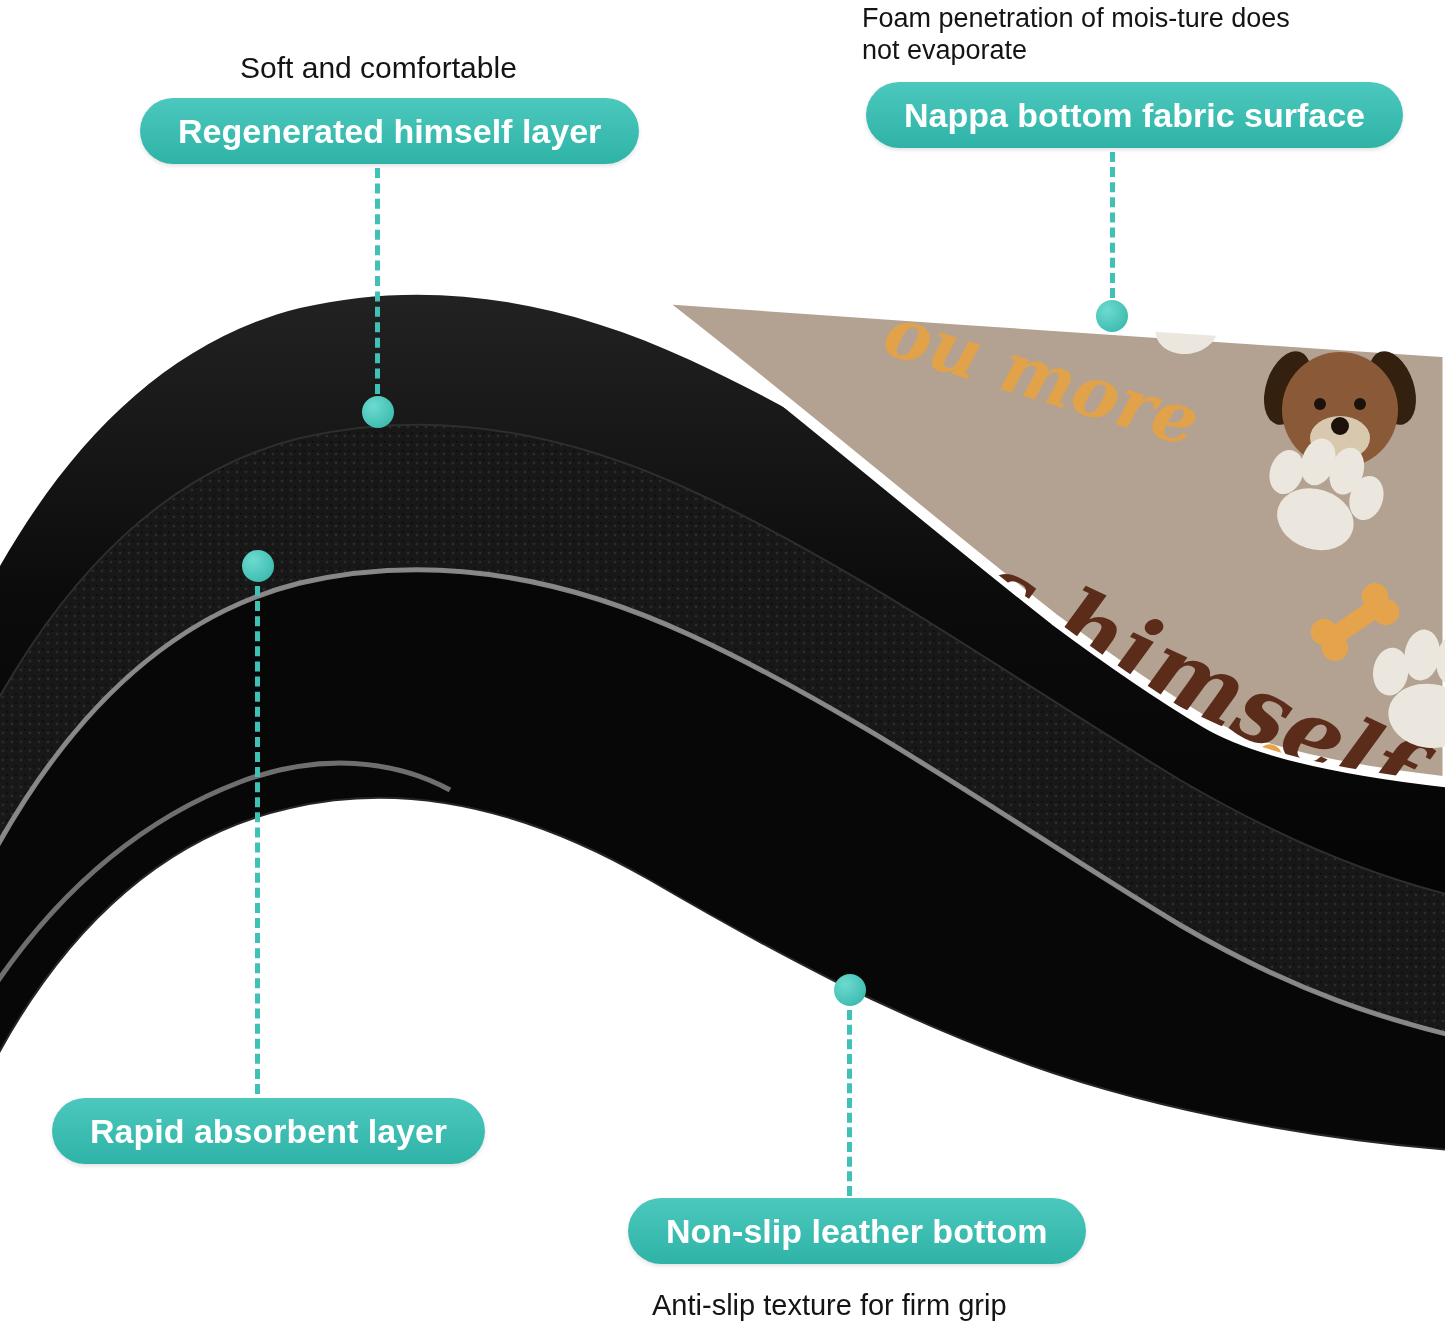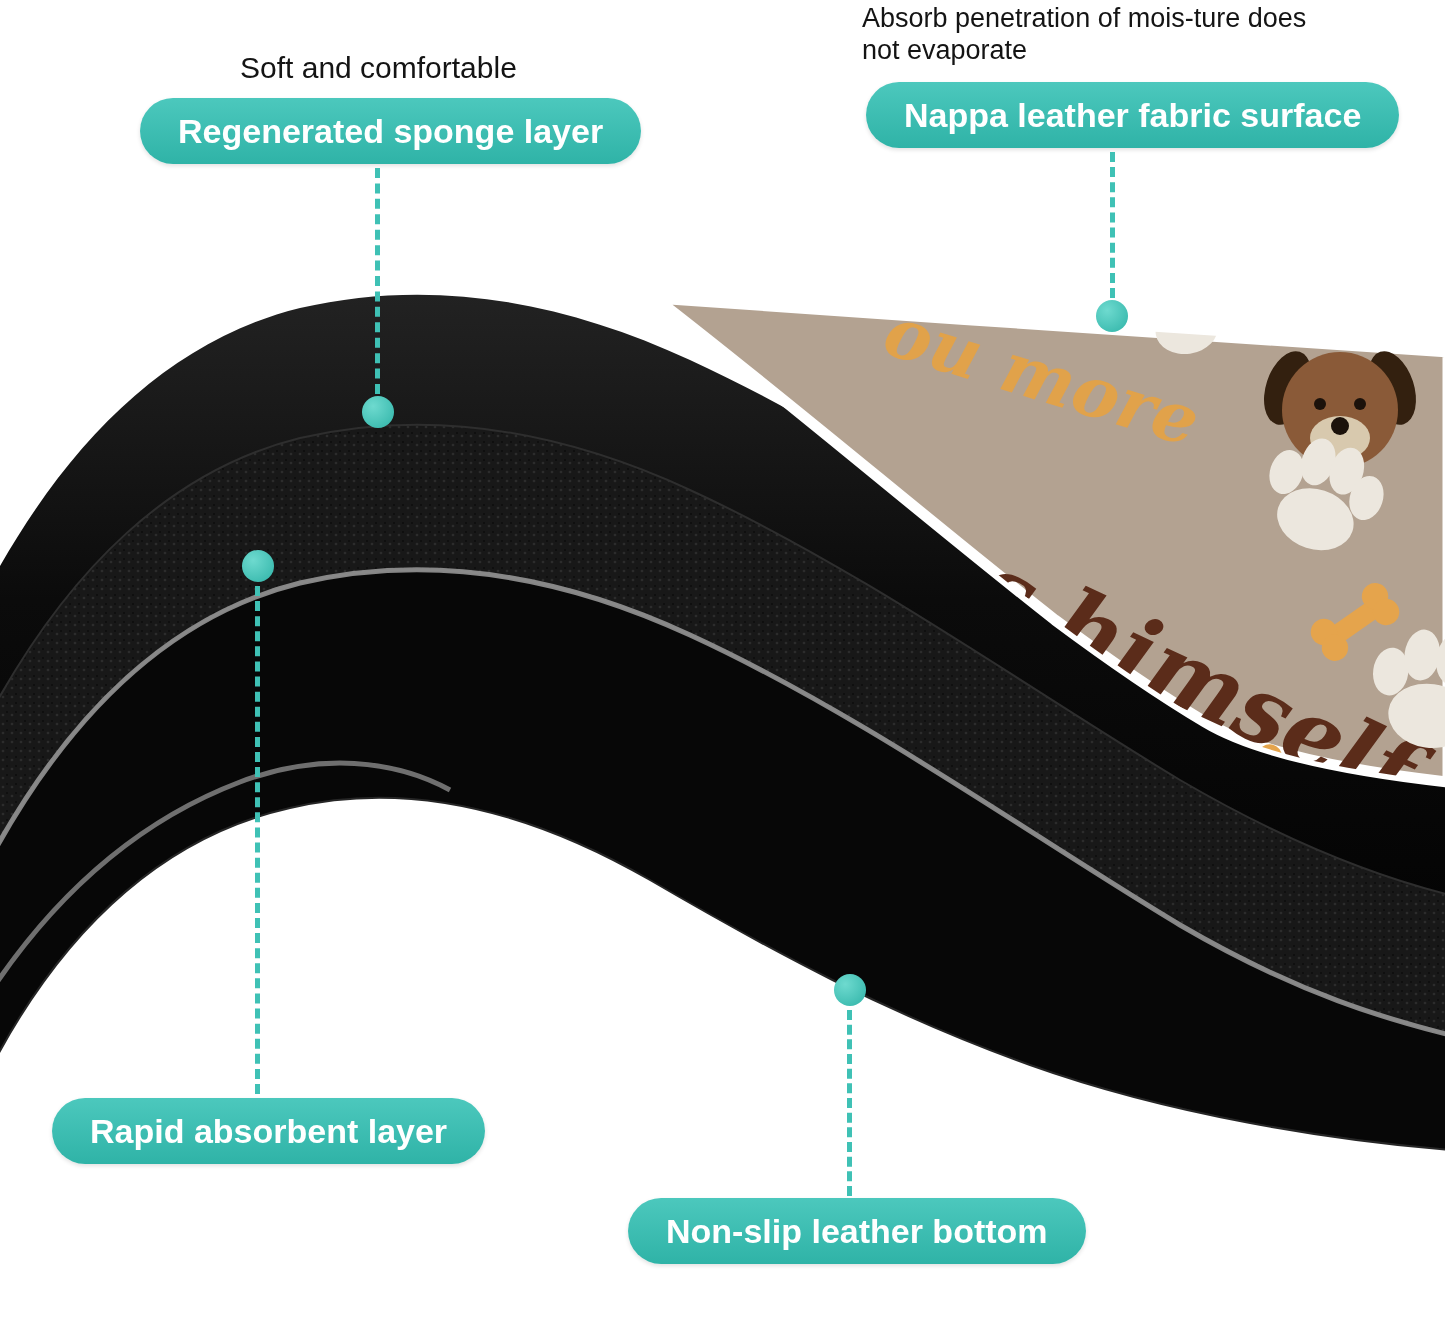--- a/index.html
+++ b/index.html
@@ -123,40 +123,41 @@
         <circle cx="-26" cy="-8" r="11"></circle>
           <circle cx="-26" cy="8" r="11"></circle>
         <circle cx="26" cy="-8" r="11"></circle>
           <circle cx="26" cy="8" r="11"></circle>
       </g>
     </g>
   </svg>
 
   <div class="note" style="left:240px;top:50px;font-size:30px;">Soft and comfortable</div>
   <div class="pill" style="left:140px;top:98px;">
-    <span>Regenerated sponge layer</span>
+    <span>Regenerated himself layer</span>
   </div>
   <div class="leader" style="left:375px;top:168px;height:226px;"></div>
   <div class="dot" style="left:362px;top:396px;"></div>
 
   <div class="note small" style="left:862px;top:2px;">
-    <span>Absorb penetration of mois-ture does</span><br>
+    <span>Foam penetration of mois-ture does</span><br>
     <span>not evaporate</span>
   </div>
   <div class="pill" style="left:866px;top:82px;">
-    <span>Nappa leather fabric surface</span>
+    <span>Nappa bottom fabric surface</span>
   </div>
   <div class="leader" style="left:1110px;top:152px;height:146px;"></div>
   <div class="dot" style="left:1096px;top:300px;"></div>
 
   <div class="dot" style="left:242px;top:550px;"></div>
   <div class="leader" style="left:255px;top:586px;height:508px;"></div>
   <div class="pill" style="left:52px;top:1098px;">
     <span>Rapid absorbent layer</span>
   </div>
 
   <div class="dot" style="left:834px;top:974px;"></div>
   <div class="leader" style="left:847px;top:1010px;height:186px;"></div>
   <div class="pill" style="left:628px;top:1198px;">
     <span>Non-slip leather bottom</span>
   </div>
+  <div class="note" style="left:652px;top:1288px;">Anti-slip texture for firm grip</div>
 
 </div>
 
 </body></html>

